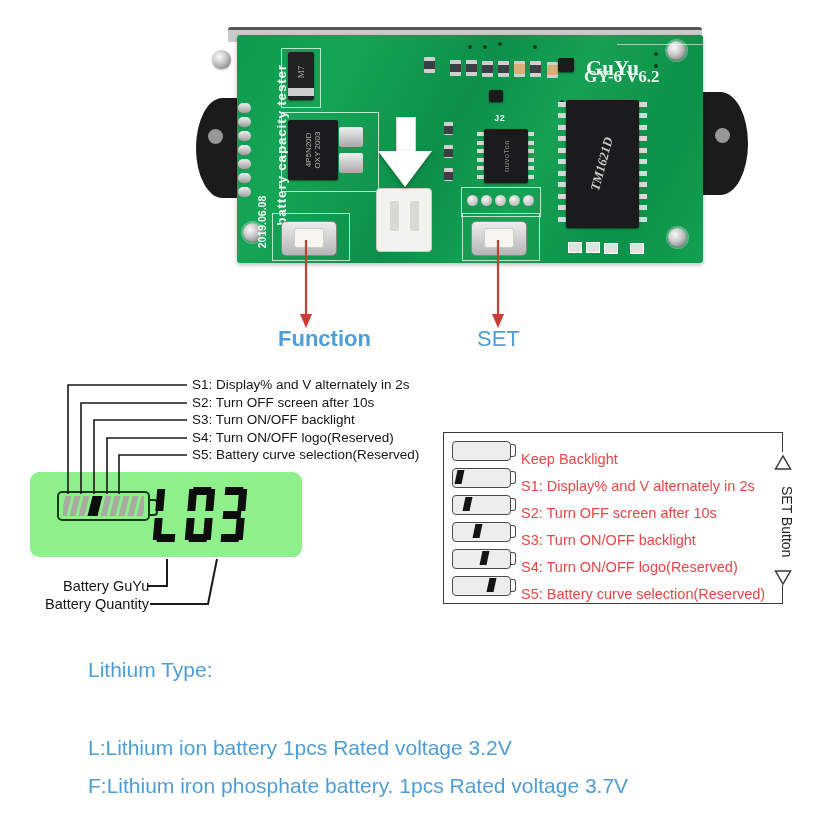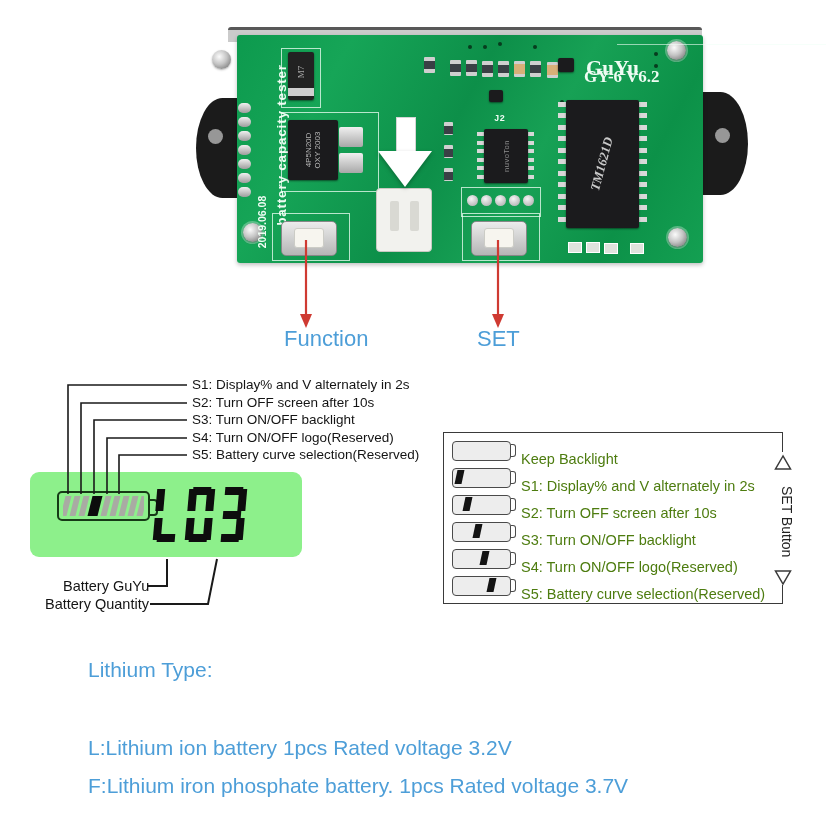--- a/index.html
+++ b/index.html
@@ -70,21 +70,21 @@
   
   .mtable{left:443px;top:432px;width:340px;height:172px;border:1.6px solid #3a3a3a;
           box-sizing:border-box;display:flex;flex-direction:column;justify-content:space-around;padding:4px 0 4px 8px;}
   .trow{display:flex;align-items:center;height:24px;}
   .bicon{position:relative;width:57px;height:18px;border:1.6px solid #4a4a4a;border-radius:4px;
          background:#ededed;margin-right:10px;flex:none;}
   .bicon::after{content:'';position:absolute;right:-6px;top:2px;width:4px;height:11px;
                 border:1.6px solid #4a4a4a;border-left:none;border-radius:0 3px 3px 0;background:#fff;}
   .bbar{position:absolute;top:1px;width:7px;height:14px;background:#141414;transform:skewX(-12deg);}
   .pos-1 .bbar{left:3px}.pos-2 .bbar{left:11px}.pos-3 .bbar{left:21px}.pos-4 .bbar{left:28px}.pos-5 .bbar{left:35px}
-  .tlabel{font-size:14.5px;color:#4d7c0f;white-space:nowrap;margin-top:16px;}
+  .tlabel{font-size:14.5px;color:#ef4444;white-space:nowrap;margin-top:16px;}
   .patch{left:775px;top:452px;width:18px;height:133px;background:#fff;z-index:4;}
   .set-side{left:777px;top:474px;width:19px;height:96px;writing-mode:vertical-rl;display:flex;
             align-items:center;justify-content:center;font-size:14px;color:#222;background:#fff;z-index:6;}
 
   
   .binfo{left:88px;color:#4d9ed8;font-size:21px;white-space:nowrap;}
 
   svg.overlay{position:absolute;left:0;top:0;z-index:5;pointer-events:none;}
 </style>
 </head>
@@ -195,21 +195,21 @@
     </div>
   </div>
 
   <div class="abs jst" style="left:376px;top:188px;width:54px;height:62px;">
     <div class="jst-slot" style="left:13px;"></div>
     <div class="jst-slot" style="left:33px;"></div>
   </div>
   <div class="abs arrow-stem"></div>
   <div class="abs arrow-head"></div>
 
-  <div class="abs callout" style="left:284px;top:326px;">Function</div>
+  <div class="abs callout" style="left:278px;top:326px;font-weight:bold;">Function</div>
   <div class="abs callout" style="left:477px;top:326px;">SET</div>
 
   <div class="abs note" style="top:377px;">S1: Display% and V alternately in 2s</div>
   <div class="abs note" style="top:395px;">S2: Turn OFF screen after 10s</div>
   <div class="abs note" style="top:412px;">S3: Turn ON/OFF backlight</div>
   <div class="abs note" style="top:430px;">S4: Turn ON/OFF logo(Reserved)</div>
   <div class="abs note" style="top:447px;">S5: Battery curve selection(Reserved)</div>
 
   <div class="abs lcd">
     <div class="lcd-batt">

